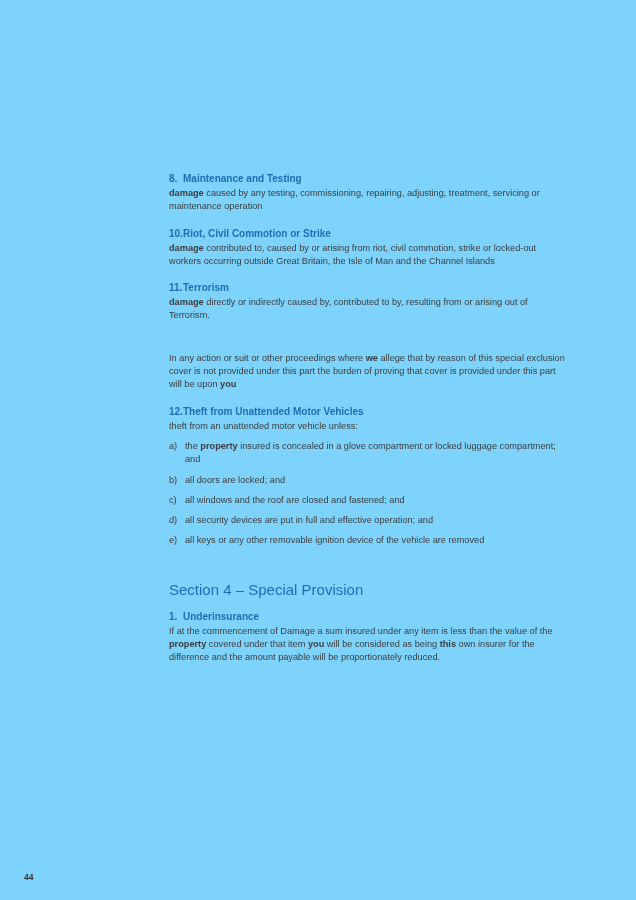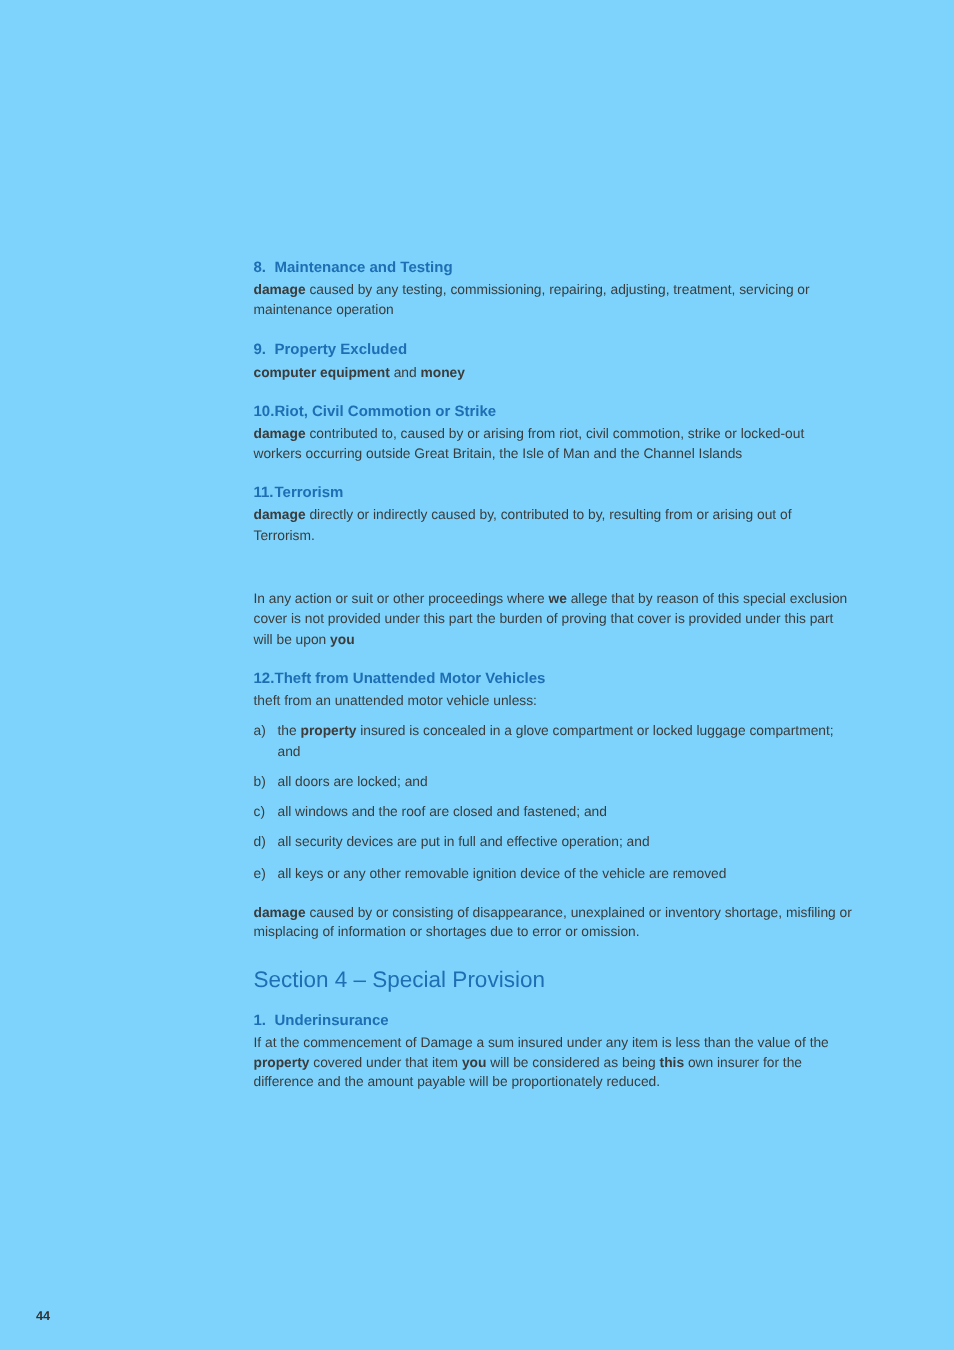--- a/index.html
+++ b/index.html
@@ -48,21 +48,21 @@
     display: flex;
     margin-top: 7px;
     font-size: 9.2px;
     line-height: 13.3px;
   }
   .alpha-marker {
     flex: 0 0 16px;
   }
   .alpha-text { flex: 1; }
   .big-heading {
-    margin: 15px 0 11px 0;
+    margin: 32px 0 11px 0;
     font-size: 15px;
     font-weight: normal;
     color: var(--heading-blue);
     line-height: 19px;
   }
   .pagenum {
     position: absolute;
     left: 24px;
     top: 872px;
     font-size: 8.5px;
@@ -74,24 +74,20 @@
 <body>
 
 <div class="page">
   <main class="content">
 
     <section class="doc-section">
       <h3 class="sec-heading"><span class="sec-num">8.</span><span>Maintenance and Testing</span></h3>
       <p class="body-p"><span class="b">damage</span><span> caused by any testing, commissioning, repairing, adjusting, treatment, servicing or maintenance operation</span></p>
     </section>
 
-    <section class="doc-section">
-      <h3 class="sec-heading"><span class="sec-num">9.</span><span>Property Excluded</span></h3>
-      <p class="body-p"><span class="b">computer equipment</span><span> and </span><span class="b">money</span></p>
-    </section>
 
     <section class="doc-section">
       <h3 class="sec-heading"><span class="sec-num">10.</span><span>Riot, Civil Commotion or Strike</span></h3>
       <p class="body-p"><span class="b">damage</span><span> contributed to, caused by or arising from riot, civil commotion, strike or locked-out workers occurring outside Great Britain, the Isle of Man and the Channel Islands</span></p>
     </section>
 
     <section class="doc-section">
       <h3 class="sec-heading"><span class="sec-num">11.</span><span>Terrorism</span></h3>
       <p class="body-p"><span class="b">damage</span><span> directly or indirectly caused by, contributed to by, resulting from or arising out of Terrorism.</span></p>
       <p class="body-p"><span>In any action or suit or other proceedings where </span><span class="b">we</span><span> allege that by reason of this special exclusion cover is not provided under this part the burden of proving that cover is provided under this part will be upon </span><span class="b">you</span></p>
@@ -118,21 +114,20 @@
             <span class="alpha-text"><span>all security devices are put in full and effective operation; and</span></span>
           </div>
         <div class="alpha-item">
             <span class="alpha-marker">e)</span>
             <span class="alpha-text"><span>all keys or any other removable ignition device of the vehicle are removed</span></span>
           </div>
       </div>
     </section>
 
     <section class="doc-section">
-      <p class="body-p"><span class="b">damage</span><span> caused by or consisting of disappearance, unexplained or inventory shortage, misfiling or misplacing of information or shortages due to error or omission.</span></p>
     </section>
 
     <h2 class="big-heading">Section 4 – Special Provision</h2>
 
     <section class="doc-section">
       <h3 class="sec-heading"><span class="sec-num">1.</span><span>Underinsurance</span></h3>
       <p class="body-p"><span>If at the commencement of Damage a sum insured under any item is less than the value of the </span><span class="b">property</span><span> covered under that item </span><span class="b">you</span><span> will be considered as being </span><span class="b">this</span><span> own insurer for the difference and the amount payable will be proportionately reduced.</span></p>
     </section>
 
   </main>

